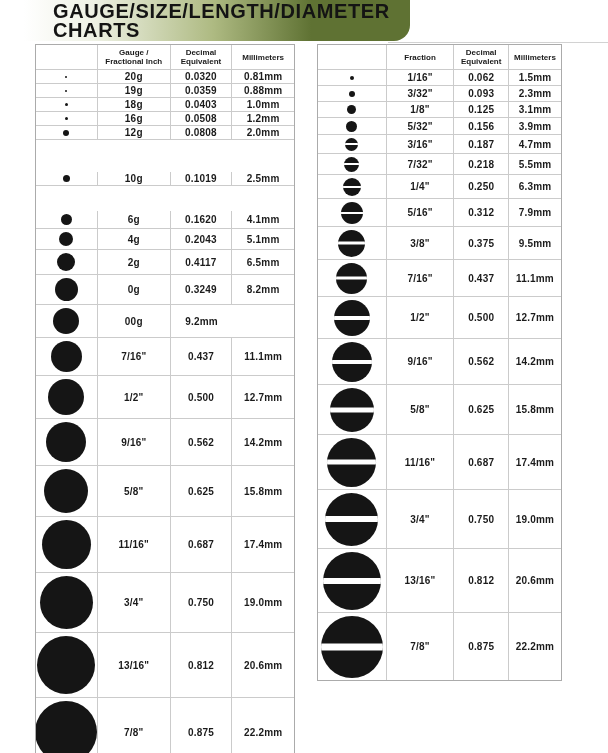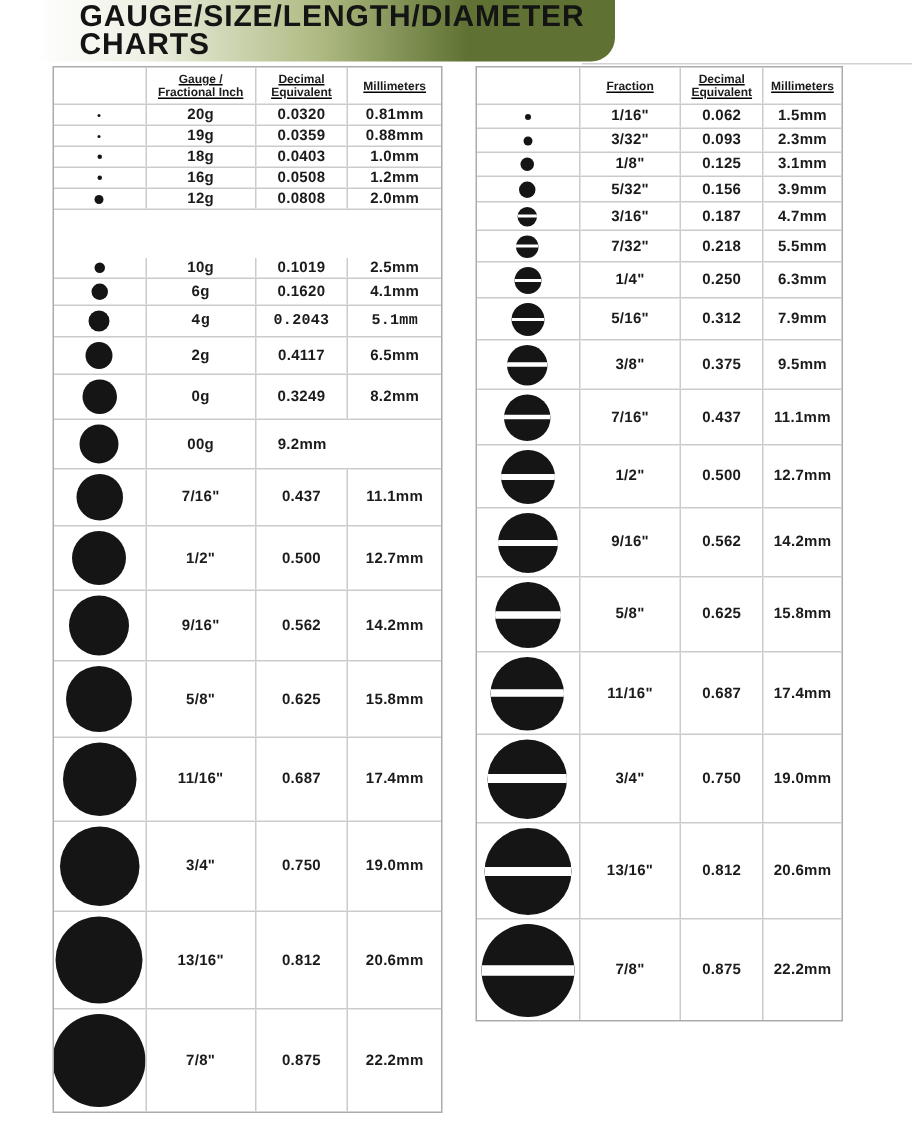--- a/index.html
+++ b/index.html
@@ -25,21 +25,21 @@
   .trow:last-child{border-bottom:none;}
   #left-tbl .trow{grid-template-columns:24% 28.2% 23.9% 23.9%;}
   #right-tbl .trow{grid-template-columns:28.3% 27.8% 22.5% 21.4%;}
   .cell{
     border-right:1px solid #cbcbcb;
     display:flex;align-items:center;justify-content:center;
     font-weight:bold;color:#1b1b1b;font-size:10px;letter-spacing:0.2px;
     overflow:hidden;
   }
   .cell:last-child{border-right:none;}
-  .trow.header{height:24px;text-decoration:underline;}
+  .trow.header{height:24px;}
   .trow.header .cell{font-size:8px;line-height:9px;text-align:center;white-space:pre-line;letter-spacing:0;}
   .dot{background:#151515;border-radius:50%;position:relative;overflow:hidden;flex:none;}
   .dot .stripe{position:absolute;left:0;right:0;top:50%;transform:translateY(-50%);background:#ffffff;}
 </style>
 </head>
 <body>
 
 <div class="page">
   <div class="banner">
     <div class="banner-text">
@@ -99,29 +99,29 @@
         <div class="cell">2.0mm</div>
       </div>
       <div class="trow" style="height: 13px; margin-top: 32px;">
         <div class="cell">
           <div class="dot" style="width: 7px; height: 7px;"></div>
         </div>
         <div class="cell">10g</div>
         <div class="cell">0.1019</div>
         <div class="cell">2.5mm</div>
       </div>
-      <div class="trow" style="height: 17px;">
+      <div class="trow" style="height: 17px; margin-top: 25px;">
         <div class="cell">
           <div class="dot" style="width: 11px; height: 11px;"></div>
         </div>
         <div class="cell">6g</div>
         <div class="cell">0.1620</div>
         <div class="cell">4.1mm</div>
       </div>
-      <div class="trow" style="height: 20px; font-family: Liberation Mono, monospace;">
+      <div class="trow" style="height: 20px;">
         <div class="cell">
           <div class="dot" style="width: 14px; height: 14px;"></div>
         </div>
         <div class="cell">4g</div>
         <div class="cell">0.2043</div>
         <div class="cell">5.1mm</div>
       </div>
       <div class="trow" style="height: 24px;">
         <div class="cell">
           <div class="dot" style="width: 18px; height: 18px;"></div>

